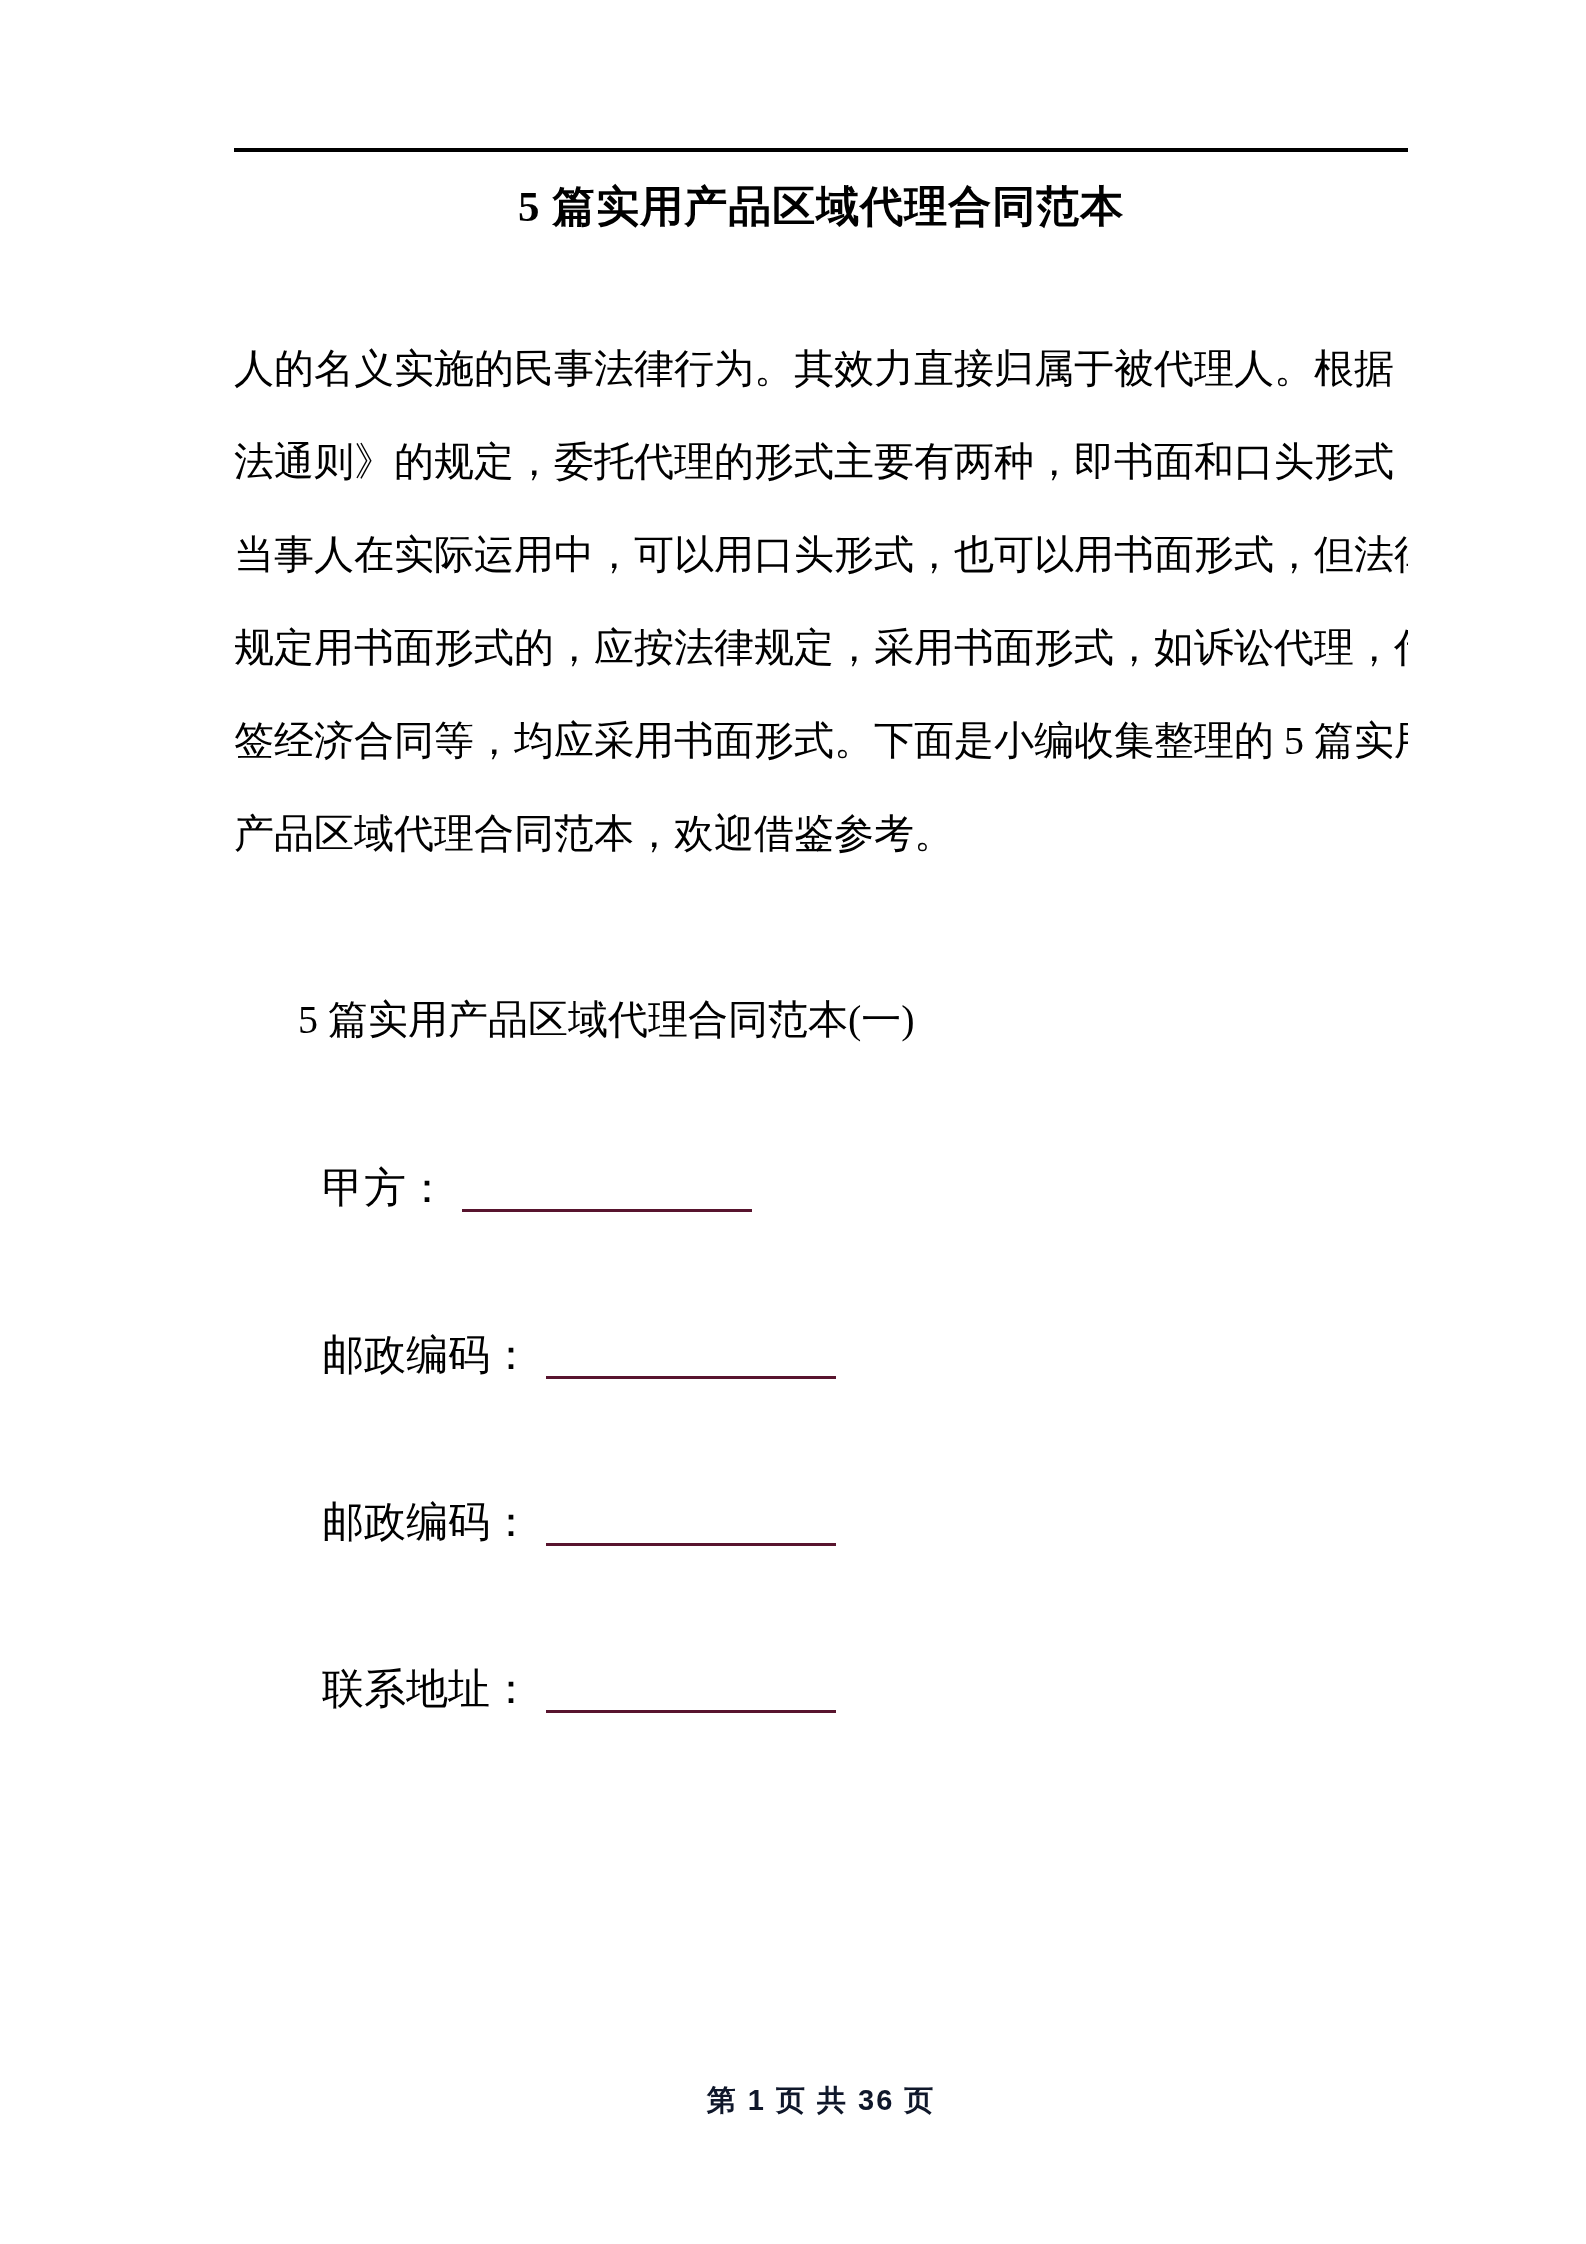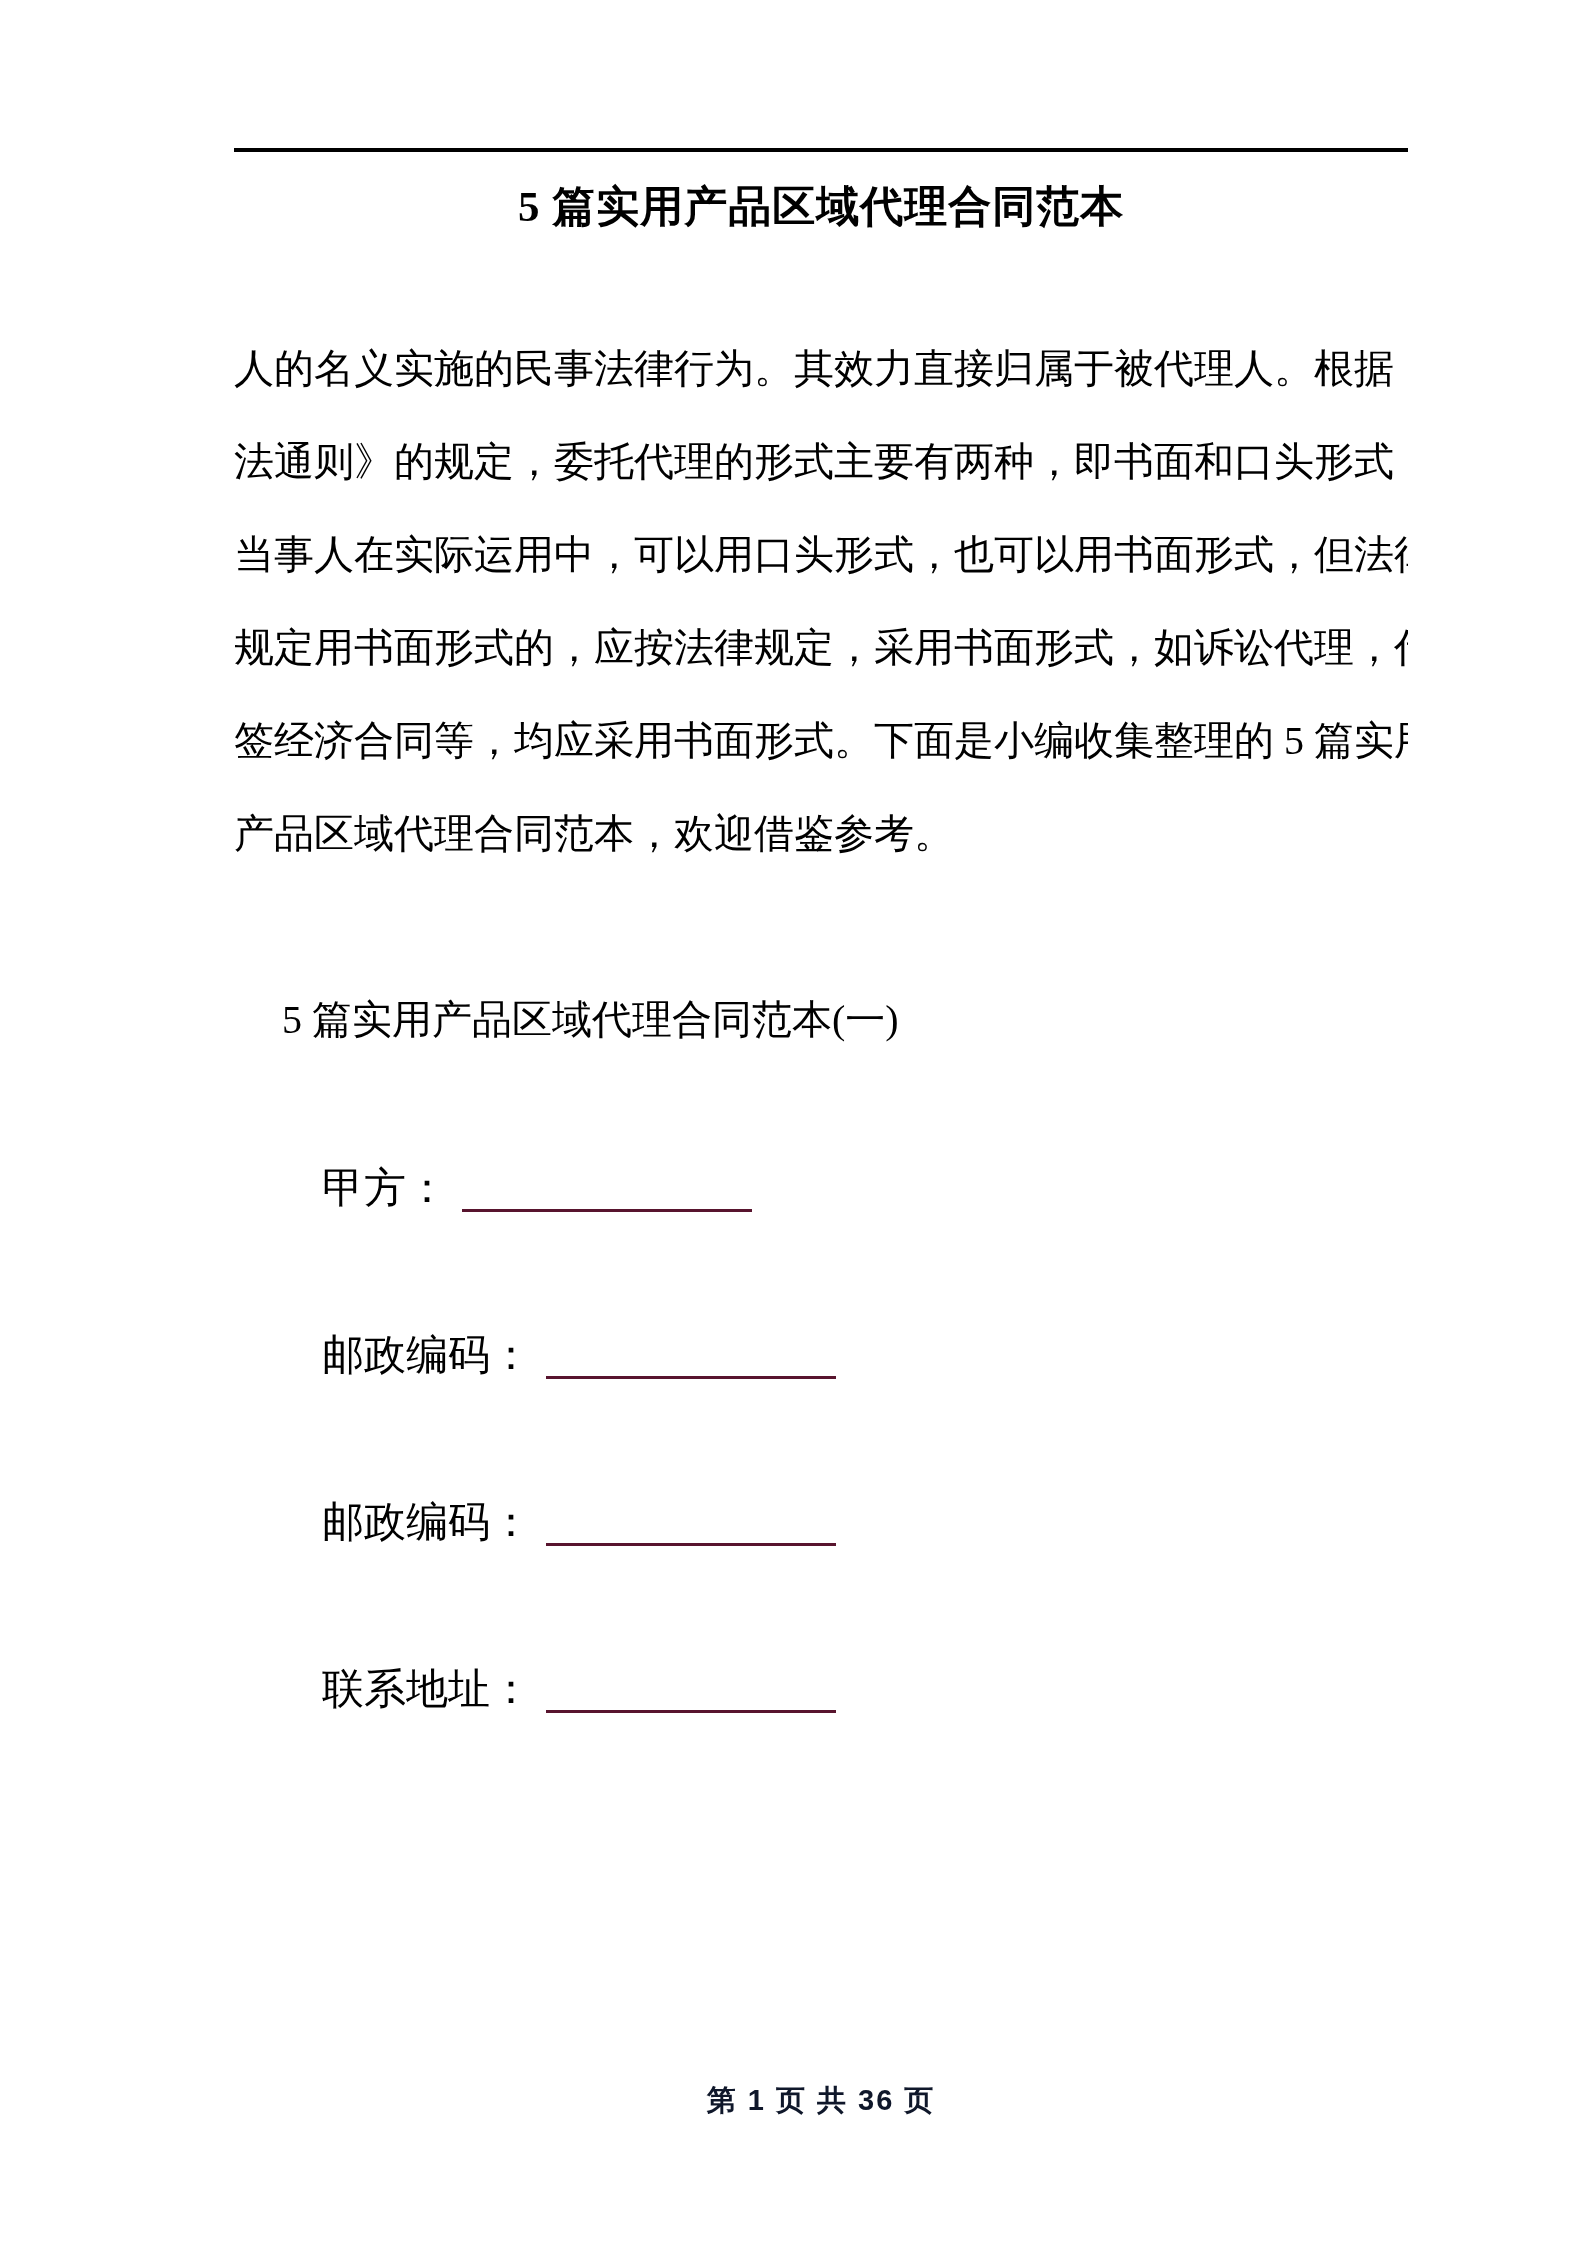--- a/index.html
+++ b/index.html
@@ -58,21 +58,21 @@
   .intro .line.first {
     padding-left: 48px;
   }
   .intro .line.last {
     text-align: center;
     text-align-last: left;
   }
   .section-heading {
     position: absolute;
     top: 994px;
-    left: 254px;
+    left: 270px;
     font-size: 40px;
     line-height: 52px;
     text-align: center;
   }
   .form-section {
     position: absolute;
     top: 1045px;
     left: 206px;
     width: 1174px;
   }

